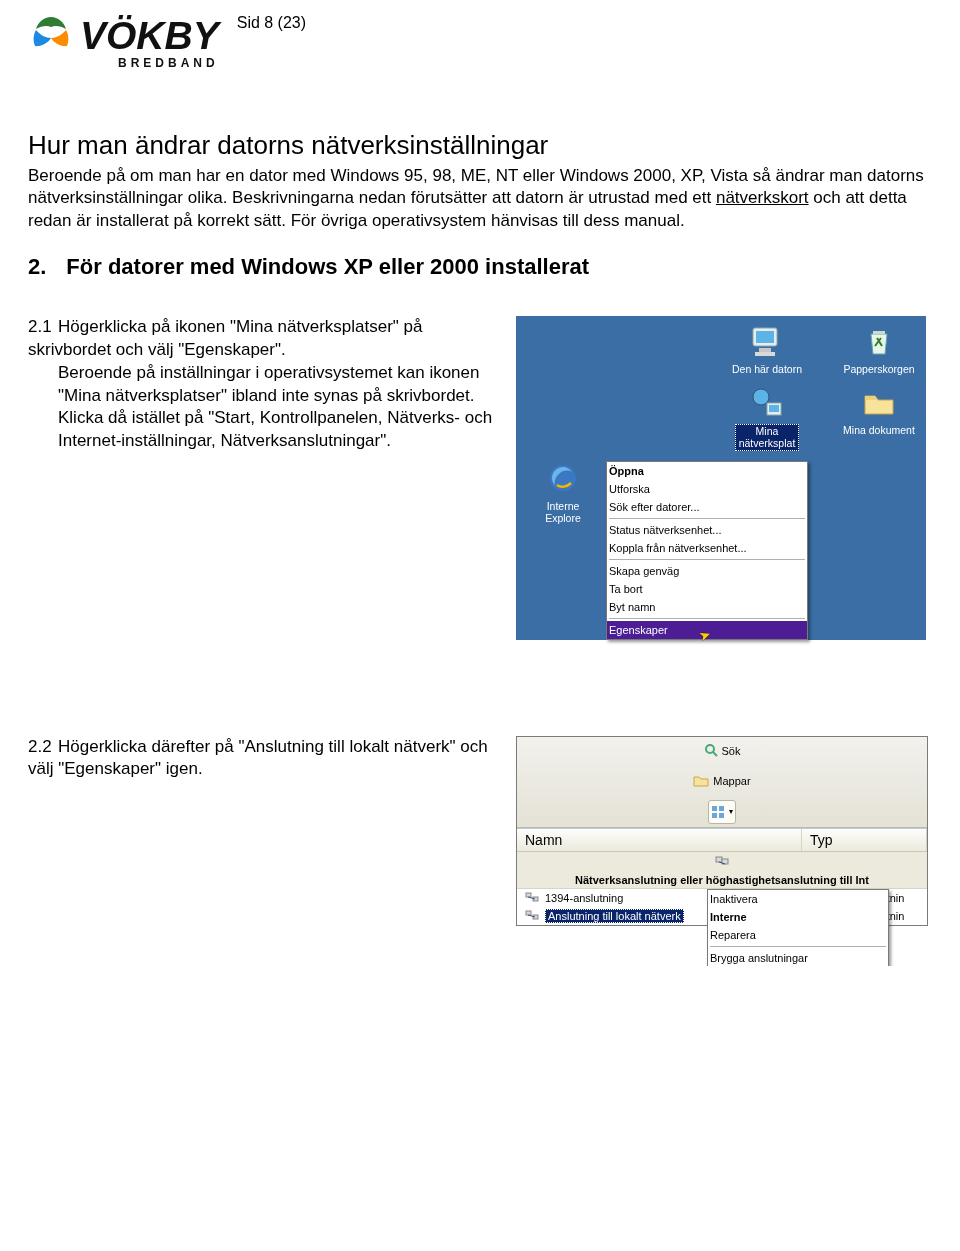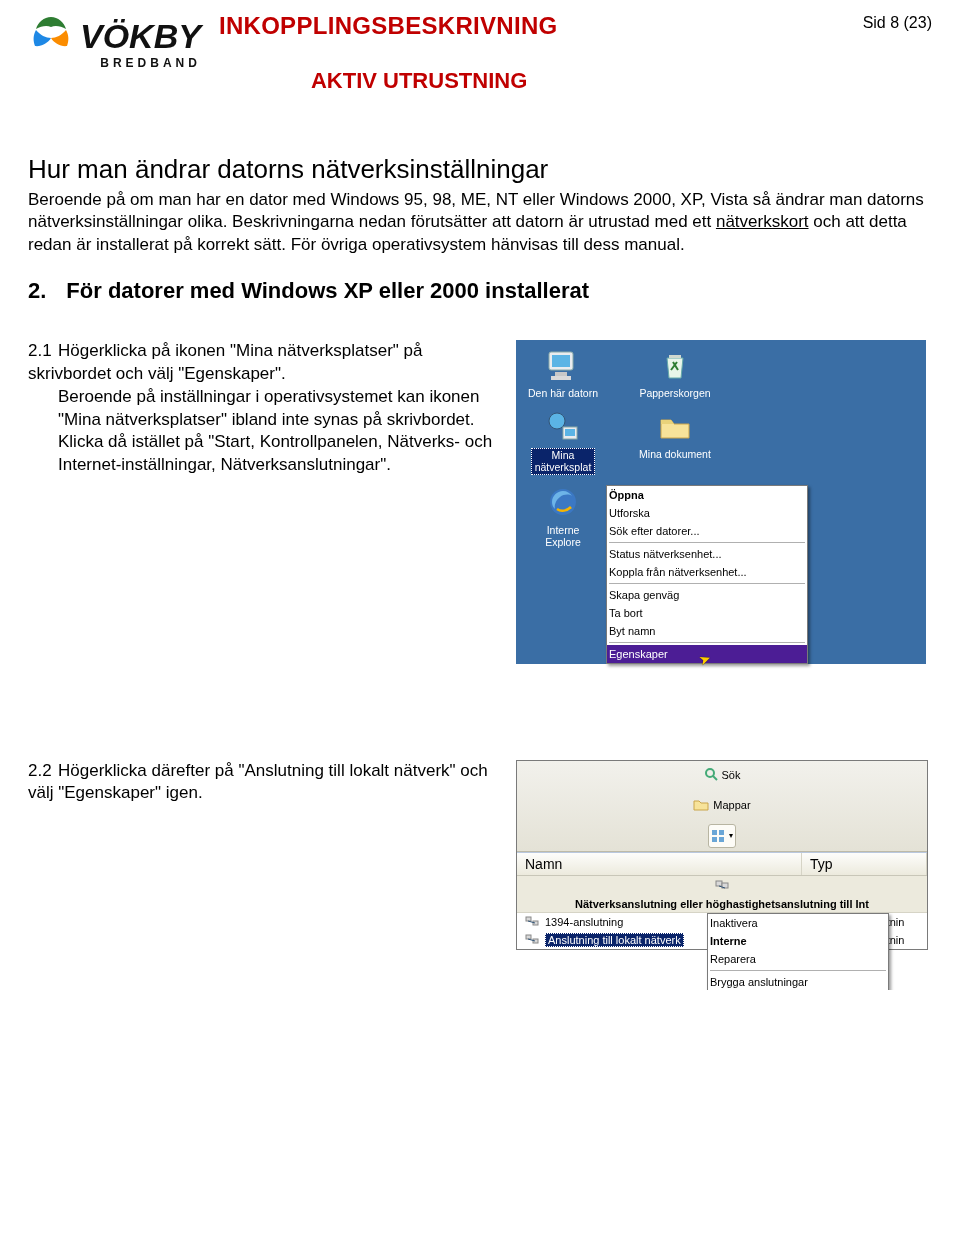--- a/index.html
+++ b/index.html
@@ -23,21 +23,21 @@
     margin-top: 2px;
   }
   .logo-row1 {
     display: flex;
     align-items: center;
     gap: 6px;
   }
   .logo-mark svg { display:block; }
   .logo-word {
     font-weight: 900;
-    font-size: 34px;
+    font-size: 39px;
     letter-spacing: 0px;
     font-style: italic;
     color: #111;
   }
   .logo-sub {
     font-size: 12px;
     font-weight: 700;
     letter-spacing: 4px;
     text-align: right;
     margin-top: -2px;
@@ -120,20 +120,21 @@
     padding: 6px 4px 0 4px;
     box-sizing: border-box;
     font-family: Tahoma, Arial, sans-serif;
     color: #fff;
   }
   .desk-rows { }
   .desk-row {
     display: flex;
     gap: 26px;
     margin-bottom: 8px;
+    justify-content: flex-end;
   }
   .desk-icon {
     width: 86px;
     text-align: center;
     font-size: 10.5px;
     line-height: 1.15;
   }
   .desk-icon .glyph {
     display: flex;
     align-items: center;
@@ -317,24 +318,20 @@
             <path d="M23 3 C30 3 36 8 38 15 C33 12 27 11 23 13 C19 11 13 12 8 15 C10 8 16 3 23 3 Z" fill="#2e7d32"></path>
             <path d="M8 16 C12 21 18 24 23 24 C20 29 13 33 7 32 C5 27 5 21 8 16 Z" fill="#1e88e5"></path>
             <path d="M38 16 C41 21 41 27 39 32 C33 33 26 29 23 24 C28 24 34 21 38 16 Z" fill="#fb8c00"></path>
           </svg>
         </span>
         <span class="logo-word">VÖKBY</span>
       </div>
       <div class="logo-sub">BREDBAND</div>
     </div>
 
-    <div class="title-block">
-      <div class="doc-title">INKOPPLINGSBESKRIVNING</div>
-      <div class="doc-subtitle">AKTIV UTRUSTNING</div>
-    </div>
 
     <div class="page-number">Sid 8 (23)</div>
   </div>
 
   <div class="main-heading">Hur man ändrar datorns nätverksinställningar</div>
   <div class="intro-para">
     <span>Beroende på om man har en dator med Windows 95, 98, ME, NT eller Windows 2000, XP, Vista så ändrar man datorns nätverksinställningar olika. Beskrivningarna nedan förutsätter att datorn är utrustad med ett </span><span class="ul">nätverkskort</span><span> och att detta redan är installerat på korrekt sätt. För övriga operativsystem hänvisas till dess manual.</span>
   </div>
 
   <div class="sec2">

